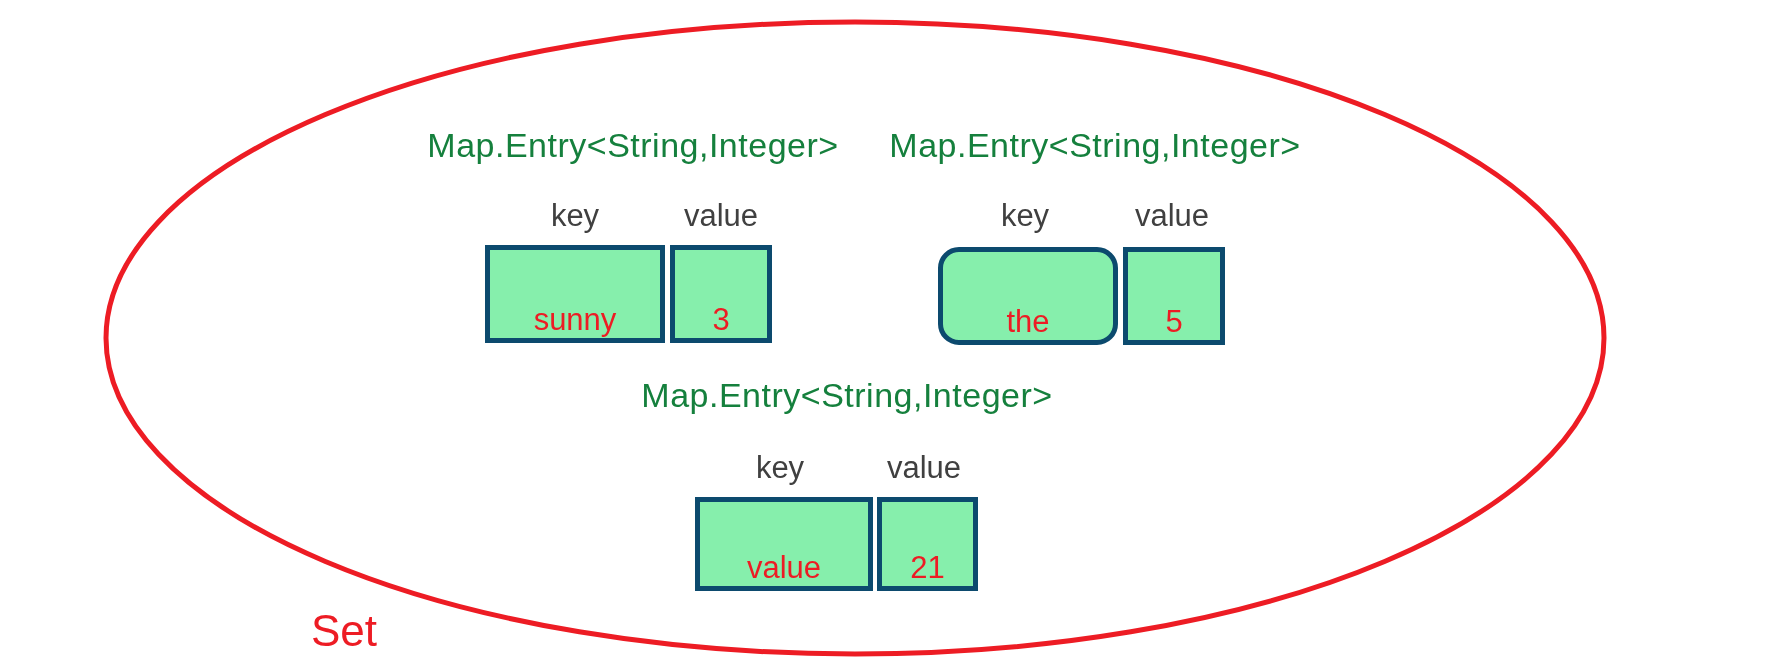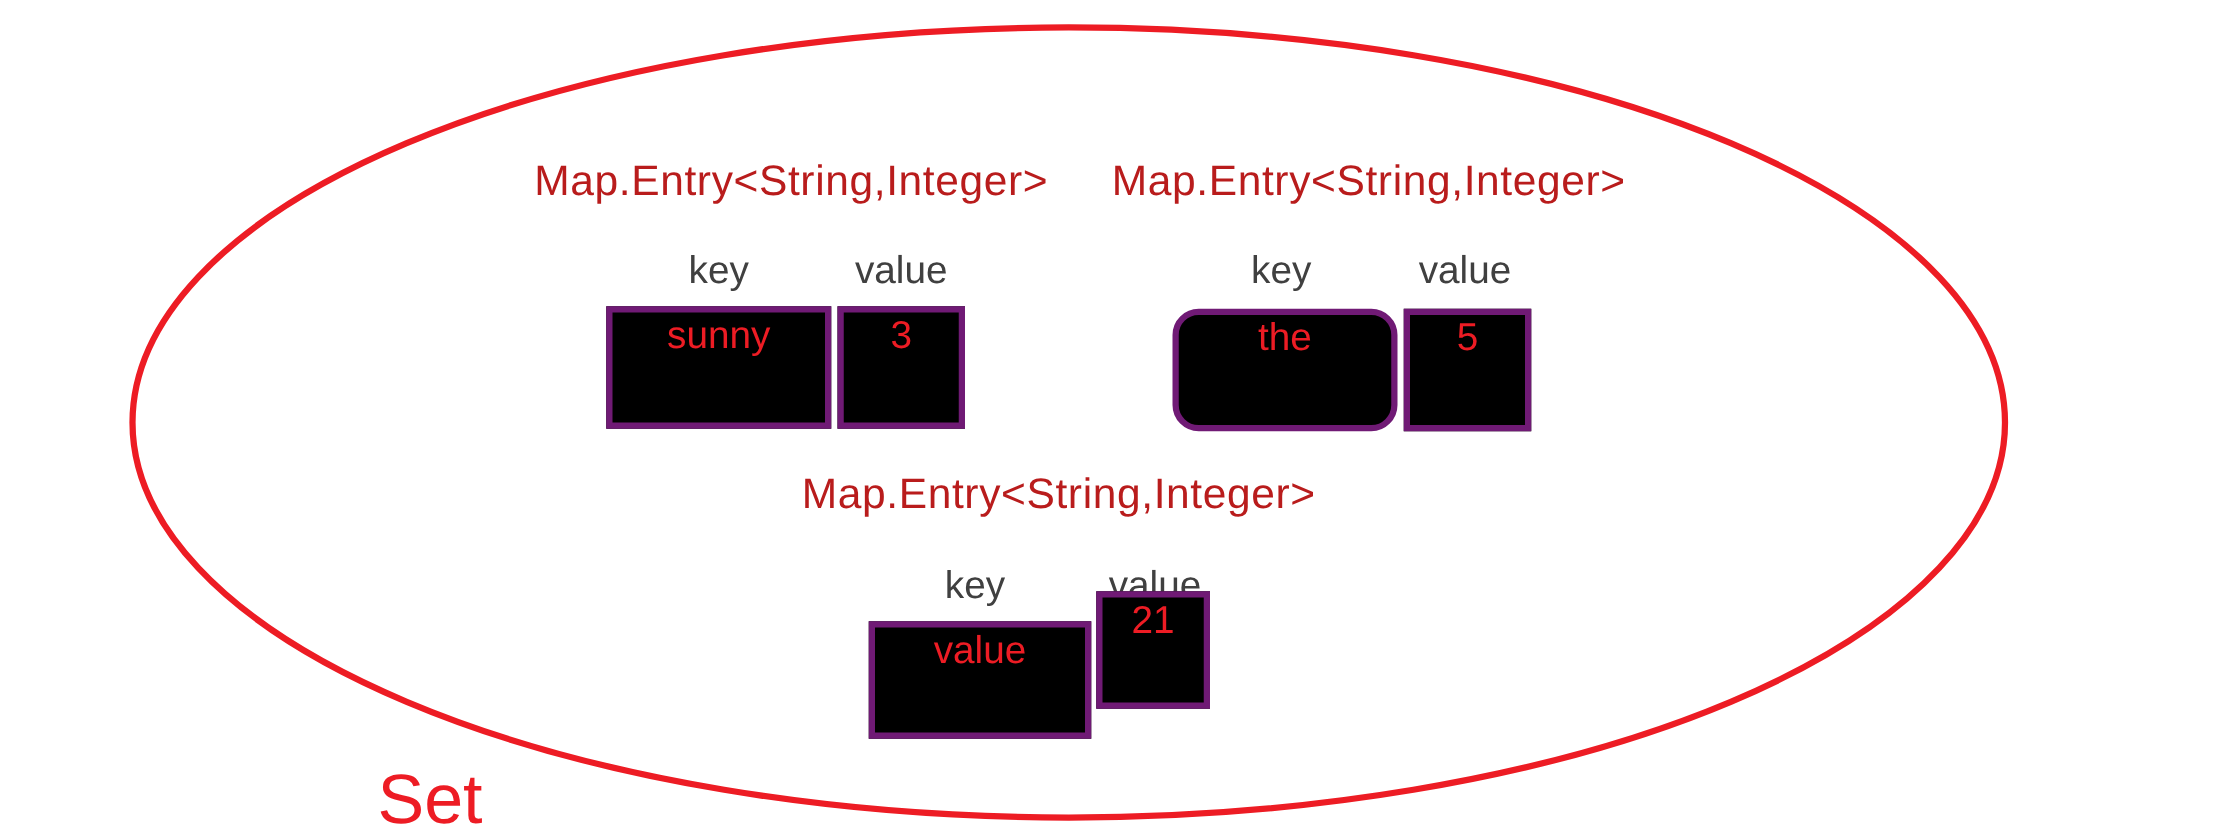--- a/index.html
+++ b/index.html
@@ -16,49 +16,49 @@
     overflow: hidden;
   }
   .set-ellipse {
     position: absolute;
     left: 0;
     top: 0;
   }
   .entry-title {
     position: absolute;
     transform: translateX(-50%);
-    color: #b91c1c;
+    color: #15803d;
     font-size: 34px;
     white-space: nowrap;
     letter-spacing: 0.5px;
   }
   .cell-label {
     position: absolute;
     transform: translateX(-50%);
     color: #404040;
     font-size: 31px;
     white-space: nowrap;
   }
   .kv-box {
     position: absolute;
     box-sizing: border-box;
-    border: 5px solid #701a75;
-    background: #000000;
+    border: 5px solid #0c4a6e;
+    background: #86efac;
     display: flex;
-    align-items: flex-start;
+    align-items: flex-end;
     justify-content: center;
     color: #ed1c24;
     font-size: 31px;
     white-space: nowrap;
   }
   .set-label {
     position: absolute;
     transform: translateX(-50%);
     color: #ed1c24;
-    font-size: 56px;
+    font-size: 44px;
     white-space: nowrap;
   }
 
   
   .e0-title   { left: 633px;  top: 126px; }
   .e0-keylab  { left: 575px;  top: 198px; }
   .e0-vallab  { left: 721px;  top: 198px; }
   .e0-keybox  { left: 485px;  top: 245px; width: 180px; height: 98px; }
   .e0-valbox  { left: 670px;  top: 245px; width: 102px; height: 98px; }
 
@@ -67,21 +67,21 @@
   .e1-keylab  { left: 1025px; top: 198px; }
   .e1-vallab  { left: 1172px; top: 198px; }
   .e1-keybox  { left: 938px;  top: 247px; width: 180px; height: 98px; border-radius: 21px; }
   .e1-valbox  { left: 1123px; top: 247px; width: 102px; height: 98px; }
 
   
   .e2-title   { left: 847px;  top: 376px; }
   .e2-keylab  { left: 780px;  top: 450px; }
   .e2-vallab  { left: 924px;  top: 450px; }
   .e2-keybox  { left: 695px;  top: 497px; width: 178px; height: 94px; }
-  .e2-valbox  { left: 877px;  top: 473px; width: 91px; height: 94px; }
+  .e2-valbox  { left: 877px;  top: 497px; width: 101px; height: 94px; }
 
   .set-label  { left: 344px;  top: 606px; }
 </style>
 </head>
 <body>
 
 <div class="canvas">
 
   <svg class="set-ellipse" width="1783" height="670" viewBox="0 0 1783 670" aria-hidden="true">
     <ellipse cx="855" cy="338" rx="749" ry="316" fill="none" stroke="#ed1c24" stroke-width="5"></ellipse>

